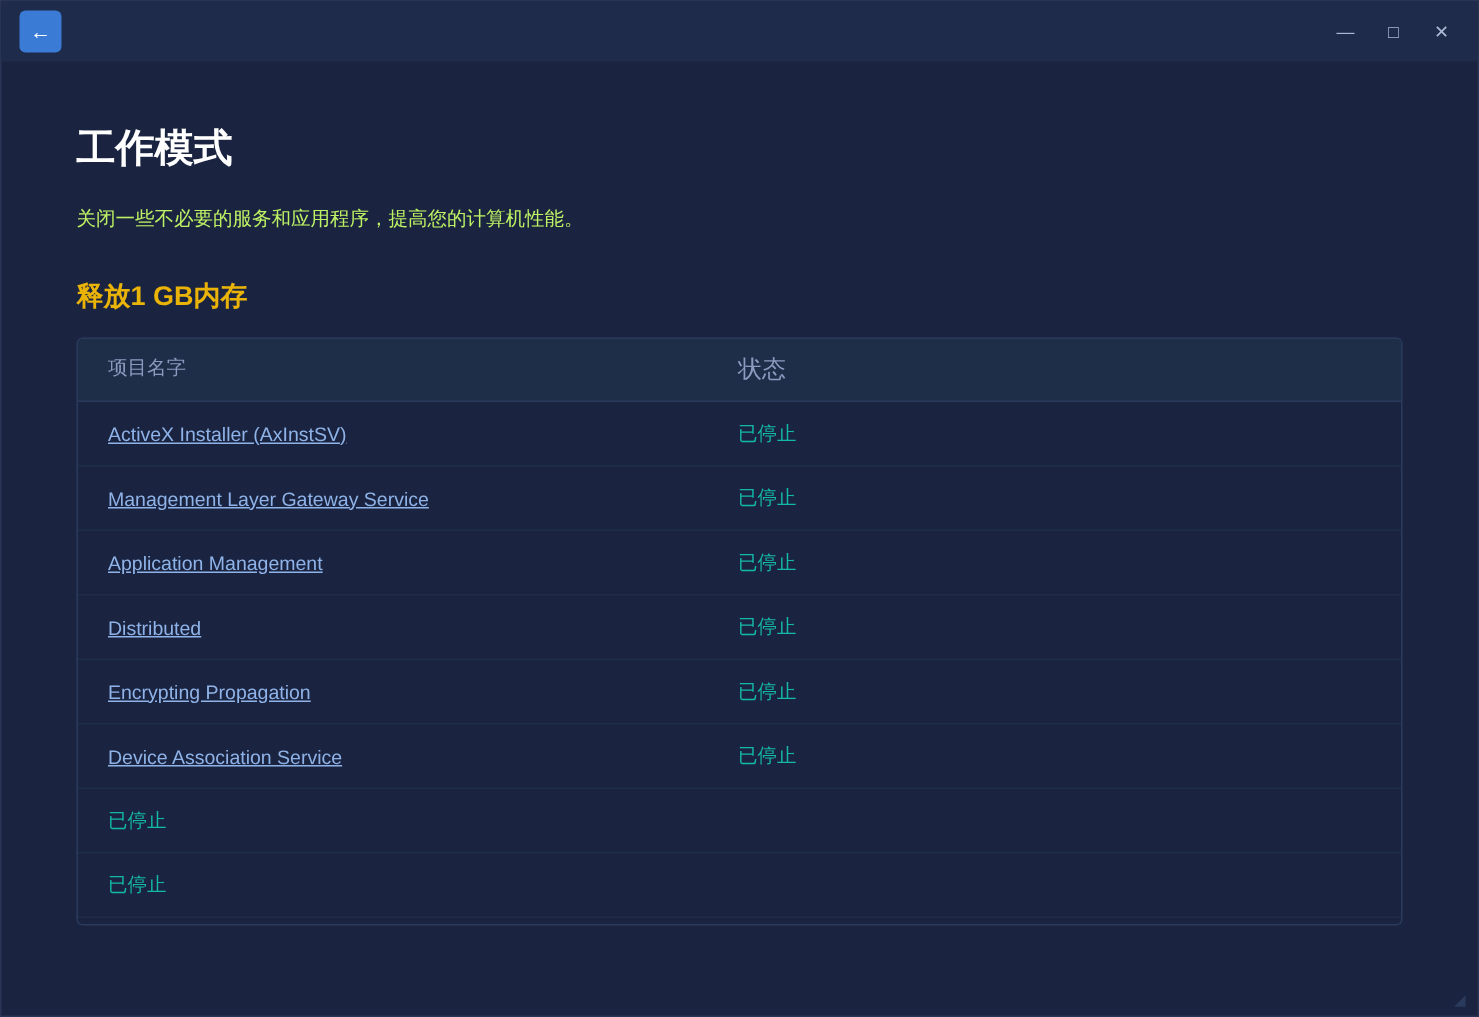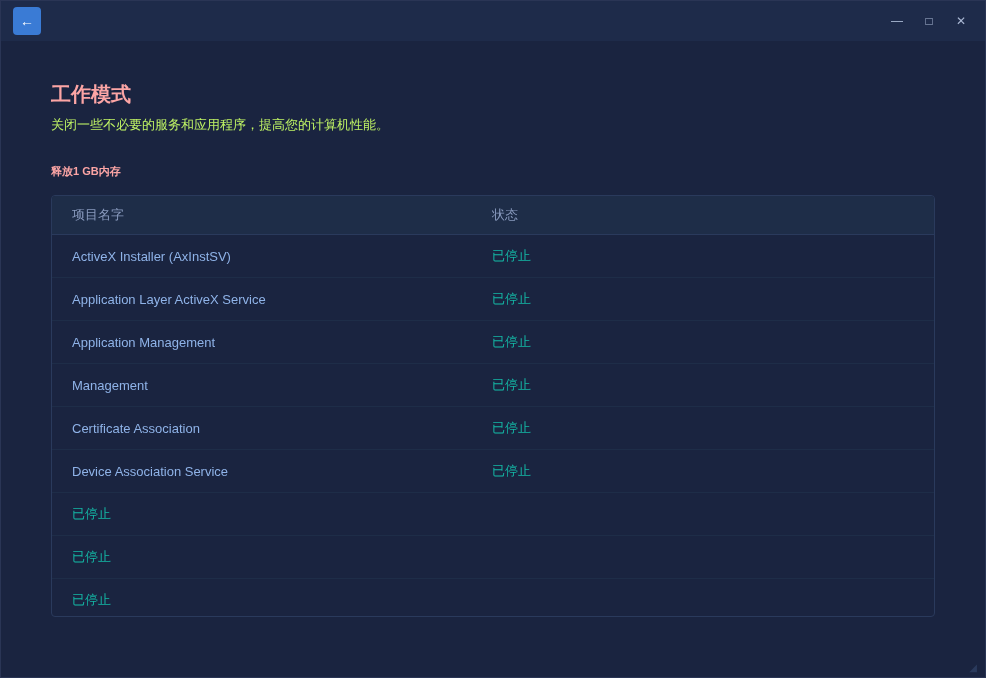--- a/index.html
+++ b/index.html
@@ -73,35 +73,35 @@
 
     .content {
       flex: 1;
       padding: 40px 50px;
       overflow: hidden;
       display: flex;
       flex-direction: column;
     }
 
     .page-title {
-      font-size: 20px;
-      color: #fca5a5;
+      font-size: 26px;
+      color: #ffffff;
       font-weight: 600;
-      margin-bottom: 8px;
+      margin-bottom: 21px;
     }
 
     .page-subtitle {
       font-size: 13px;
       color: #bef264;
       margin-bottom: 30px;
     }
 
     .section-title {
-      font-size: 11px;
-      color: #fca5a5;
+      font-size: 18px;
+      color: #eab308;
       margin-bottom: 16px;
     }
 
     .table-container {
       flex: 1;
       border: 1px solid #2a3a5c;
       border-radius: 4px;
       overflow: hidden;
       display: flex;
       flex-direction: column;
@@ -116,21 +116,21 @@
     }
 
     .col-name {
       flex: 0 0 420px;
       font-size: 13px;
       color: #8a9bbf;
     }
 
     .col-status {
       flex: 1;
-      font-size: 13px;
+      font-size: 16px;
       color: #8a9bbf;
     }
 
     .table-body {
       flex: 1;
       overflow-y: auto;
       scrollbar-width: thin;
       scrollbar-color: #2a3a5c #1a2440;
     }
 
@@ -151,20 +151,21 @@
       display: flex;
       padding: 12px 20px;
       border-bottom: 1px solid #1e2d48;
       align-items: center;
     }
 
     .cell-name {
       flex: 0 0 420px;
       font-size: 13px;
       color: #8fb3e8;
+      text-decoration: underline;
     }
 
     .cell-status {
       flex: 1;
       font-size: 13px;
       color: #14b8a6;
     }
 
     .bottom-bar {
       height: 20px;
@@ -216,33 +217,33 @@
         <div class="col-status">状态</div>
       </div>
 
       <div class="table-body">
 
       <div class="table-row">
             <div class="cell-name">ActiveX Installer (AxInstSV)</div>
             <div class="cell-status">已停止</div>
           </div>
           <div class="table-row">
-            <div class="cell-name">Application Layer ActiveX Service</div>
+            <div class="cell-name">Management Layer Gateway Service</div>
             <div class="cell-status">已停止</div>
           </div>
           <div class="table-row">
             <div class="cell-name">Application Management</div>
             <div class="cell-status">已停止</div>
           </div>
           <div class="table-row">
-            <div class="cell-name">Management</div>
-            <div class="cell-status">已停止</div>
-          </div>
-          <div class="table-row">
-            <div class="cell-name">Certificate Association</div>
+            <div class="cell-name">Distributed</div>
+            <div class="cell-status">已停止</div>
+          </div>
+          <div class="table-row">
+            <div class="cell-name">Encrypting Propagation</div>
             <div class="cell-status">已停止</div>
           </div>
           <div class="table-row">
             <div class="cell-name">Device Association Service</div>
             <div class="cell-status">已停止</div>
           </div>
           <div class="table-row">
             <div class="cell-status">已停止</div>
           </div>
           <div class="table-row">

